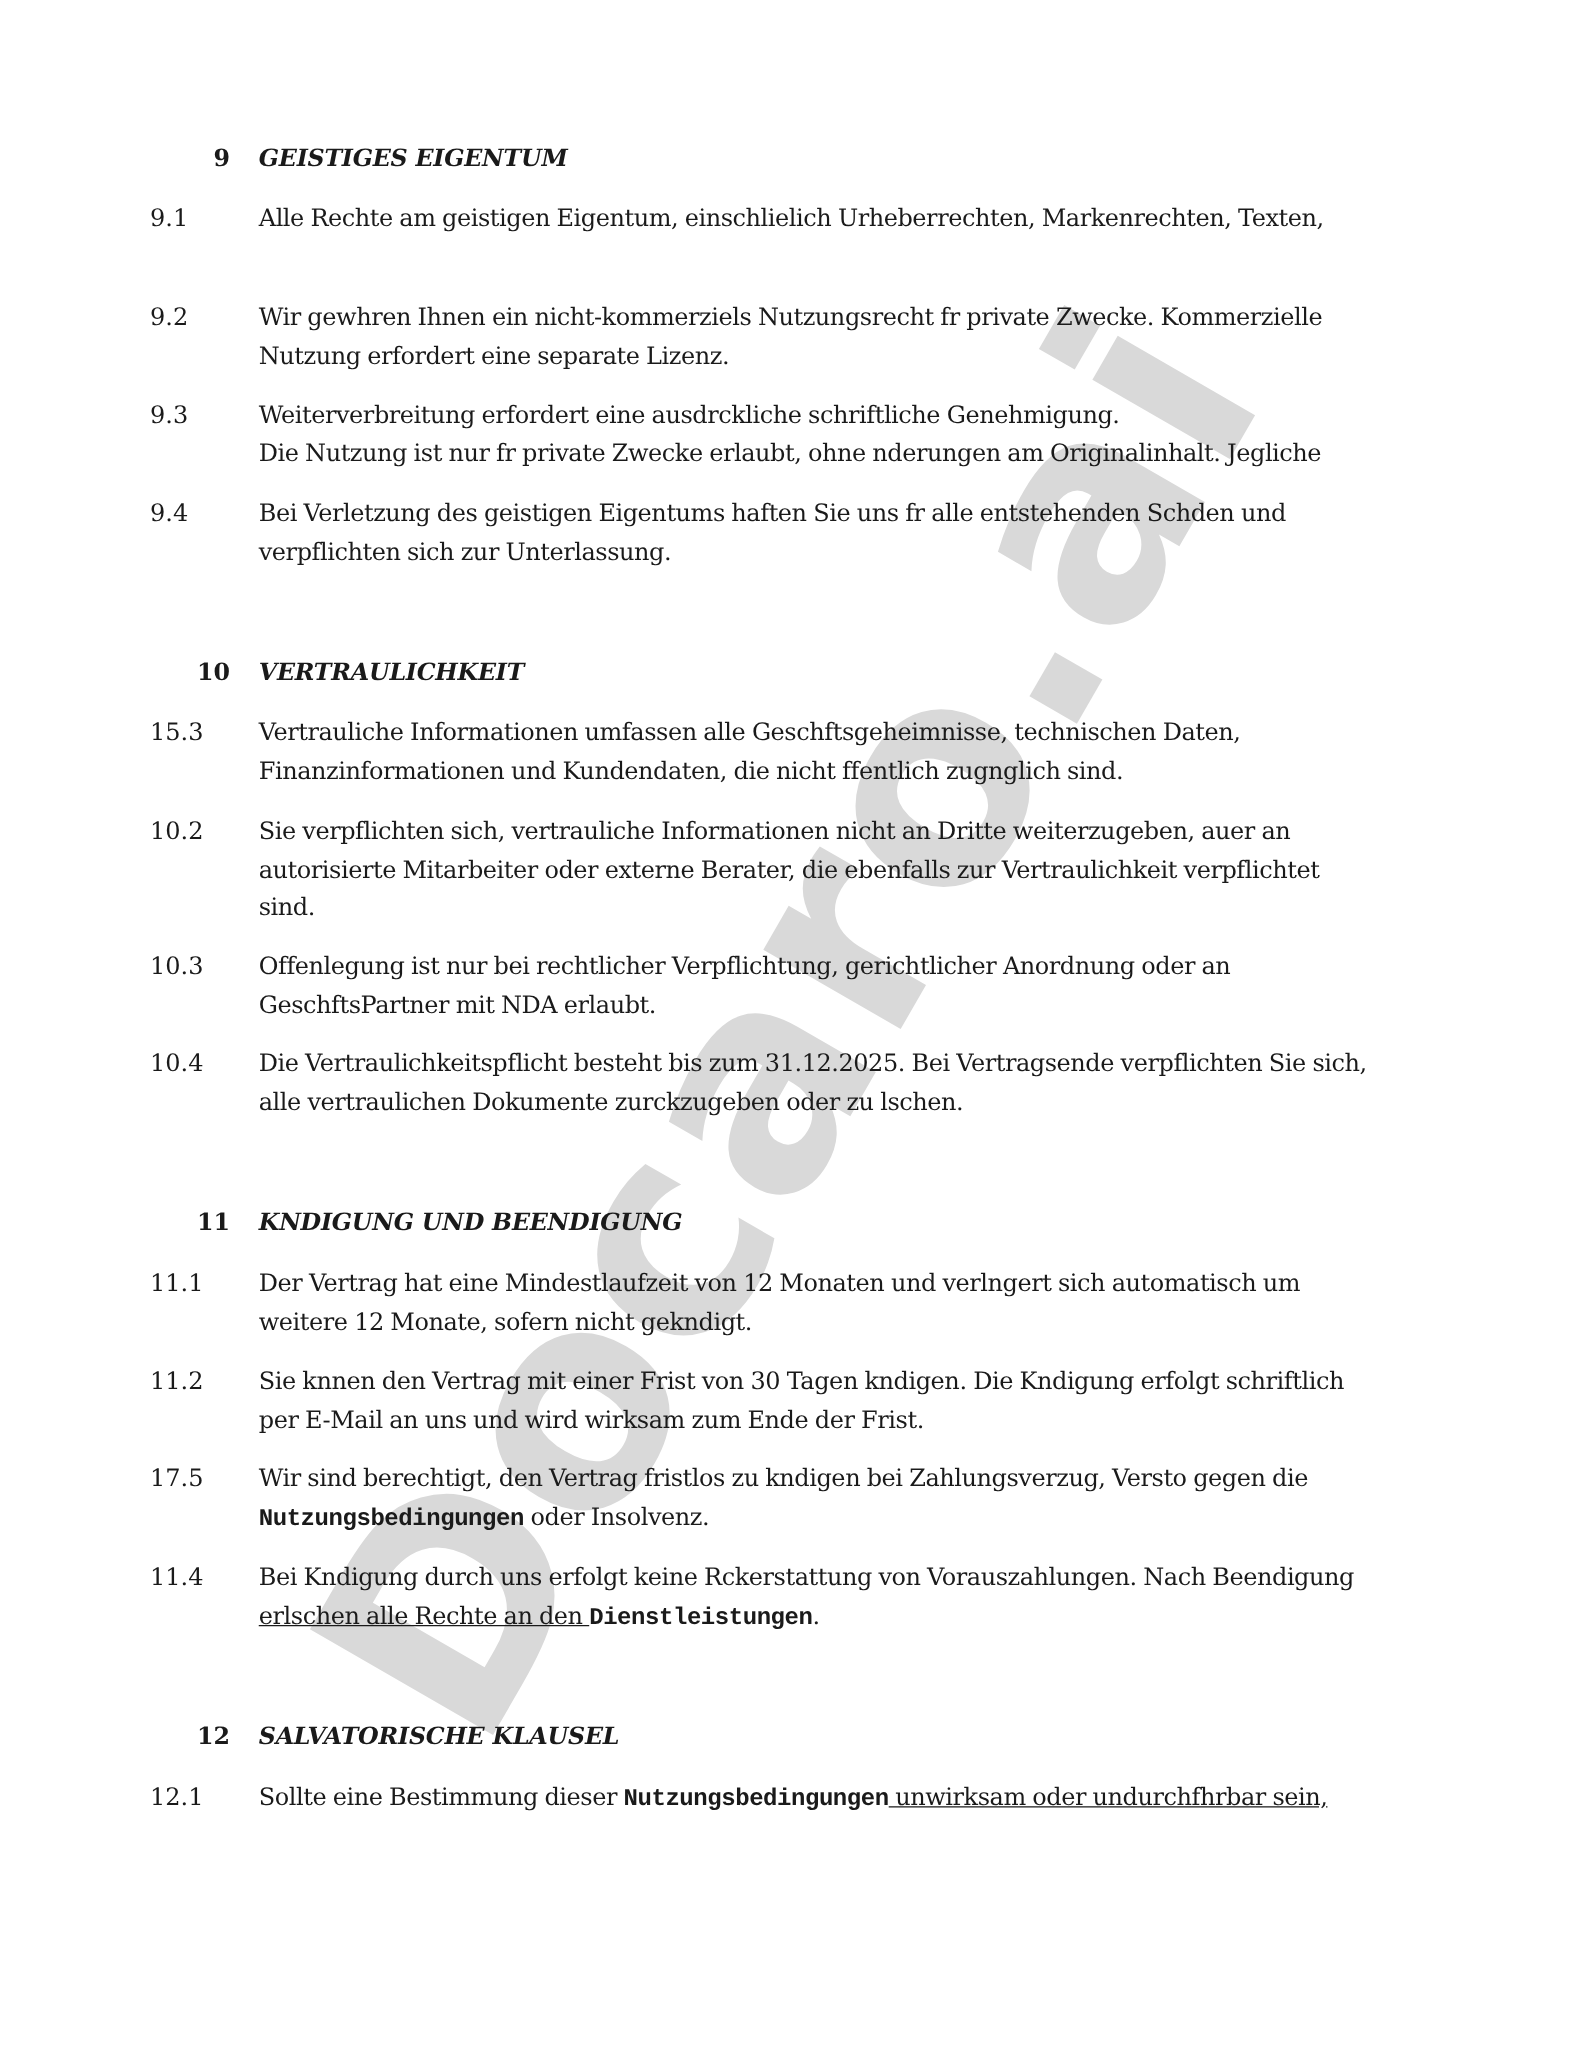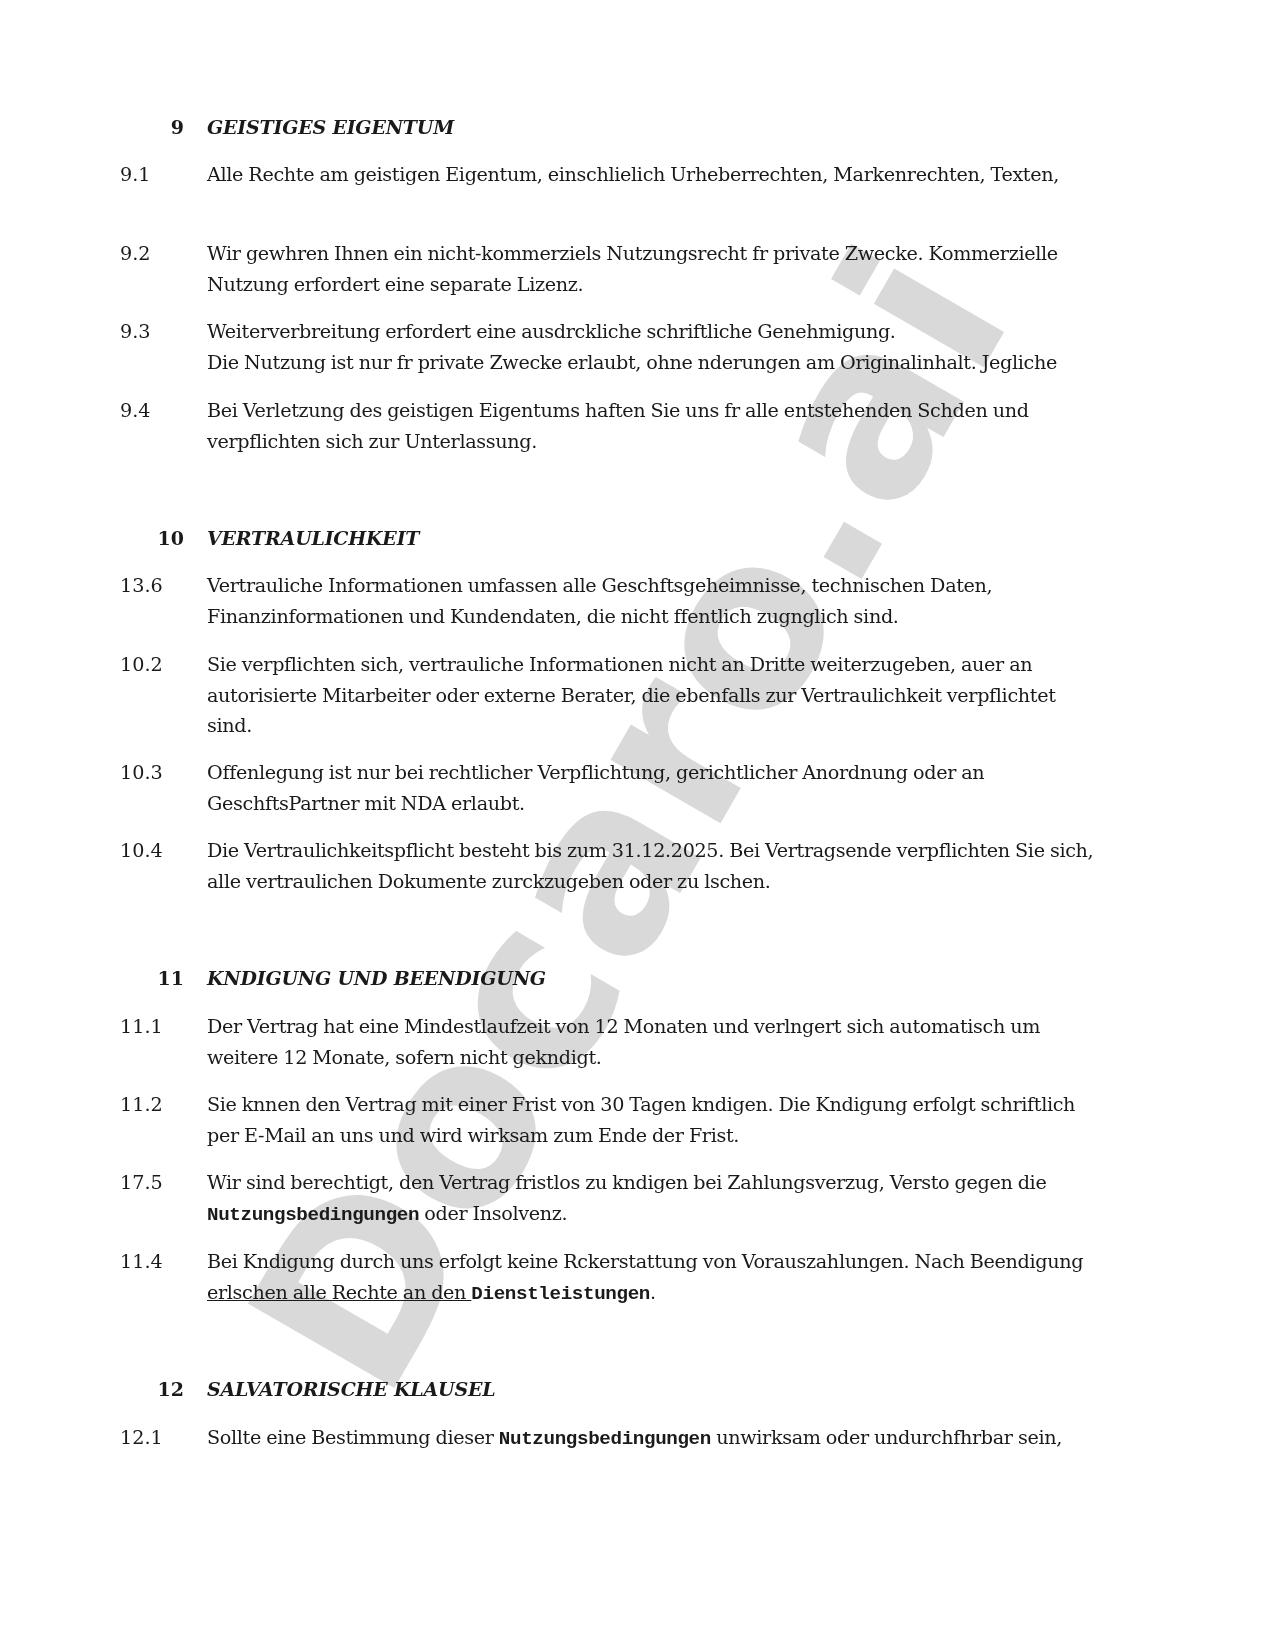--- a/index.html
+++ b/index.html
@@ -132,21 +132,21 @@
         <div>verpflichten sich zur Unterlassung.</div>
       </div>
     </div>
 
     <div class="heading" style="top:523px;">
       <span class="num">10</span>
       <span class="title">VERTRAULICHKEIT</span>
     </div>
 
     <div class="clause" style="top:571px;">
-      <span class="num">13.6</span>
+      <span class="num">15.3</span>
       <div class="text">
         <div>Vertrauliche Informationen umfassen alle Geschftsgeheimnisse, technischen Daten,</div>
         <div>Finanzinformationen und Kundendaten, die nicht ffentlich zugnglich sind.</div>
       </div>
     </div>
 
     <div class="clause" style="top:650px;">
       <span class="num">10.2</span>
       <div class="text">
         <div>Sie verpflichten sich, vertrauliche Informationen nicht an Dritte weiterzugeben, auer an</div>
@@ -209,18 +209,18 @@
     </div>
 
     <div class="heading" style="top:1374px;">
       <span class="num">12</span>
       <span class="title">SALVATORISCHE KLAUSEL</span>
     </div>
 
     <div class="clause" style="top:1423px;">
       <span class="num">12.1</span>
       <div class="text">
-        <div><span style="white-space:pre;">Sollte eine Bestimmung dieser </span><b>Nutzungsbedingungen</b><span style="white-space:pre;"> unwirksam oder undurchfhrbar sein,</span></div>
+        <div><span style="white-space:pre;">Sollte eine Bestimmung dieser </span><b>Nutzungsbedingungen</b><span style="white-space:pre;text-decoration:underline;"> unwirksam oder undurchfhrbar sein,</span></div>
       </div>
     </div>
 
   </div>
 </div>
 
 </body></html>

